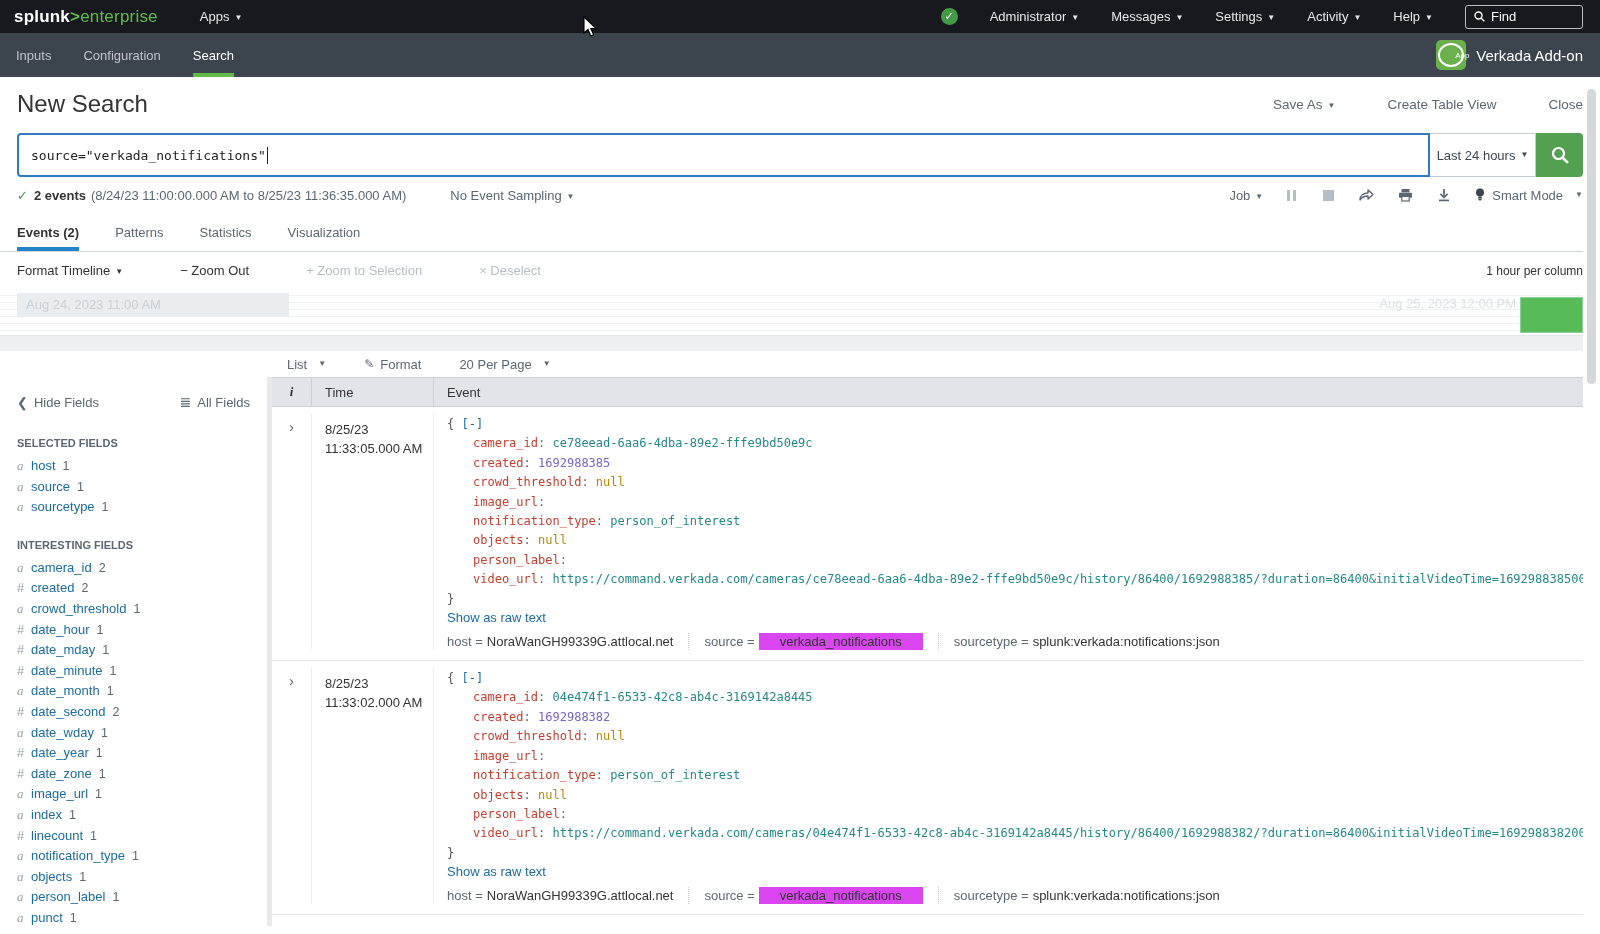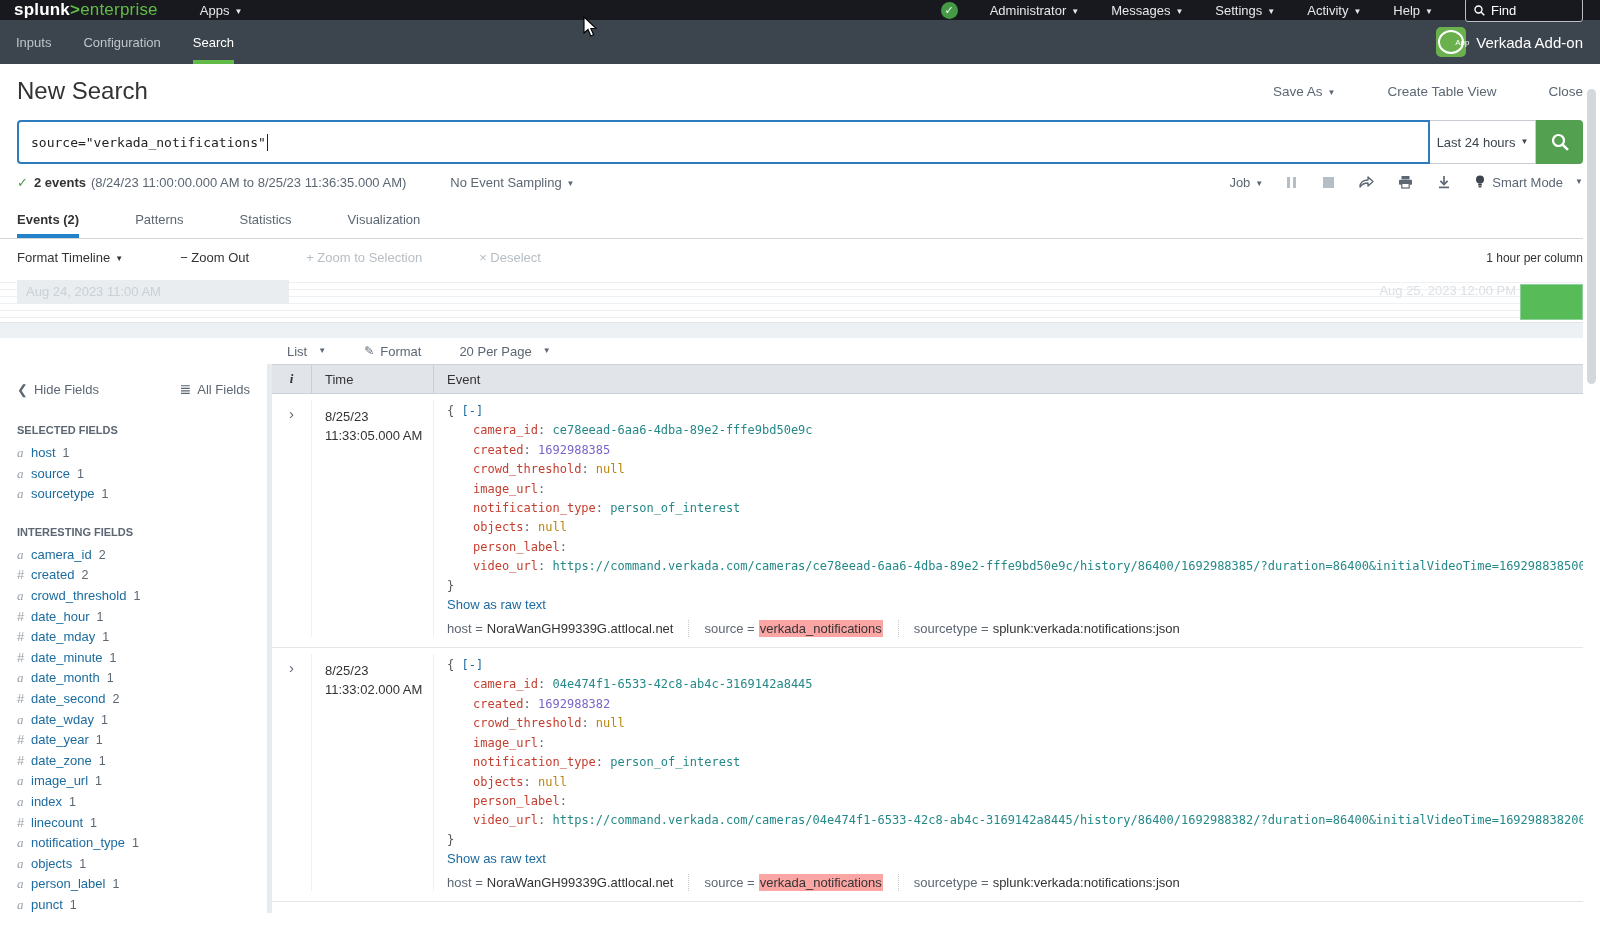--- a/index.html
+++ b/index.html
@@ -4,21 +4,21 @@
 <style>
   * { box-sizing: border-box; }
   html,body { margin:0; padding:0; }
   body {
     width:1600px; height:934px; overflow:hidden; position:relative;
     font-family:"Liberation Sans", sans-serif; font-size:13px; color:#333; background:#fff;
   }
   .caret { font-size:8px; margin-left:5px; position:relative; top:-1px; }
 
   
-  .topbar { height:20px; background:#17191e; display:flex; align-items:center; justify-content:space-between; color:#e6e8ea; }
+  .topbar { height:33px; background:#17191e; display:flex; align-items:center; justify-content:space-between; color:#e6e8ea; }
   .topbar-left { display:flex; align-items:center; }
   .logo { margin-left:14px; font-size:17px; letter-spacing:.2px; }
   .logo .l-splunk { color:#fff; font-weight:bold; }
   .logo .l-gt { color:#62bb46; font-weight:bold; }
   .logo .l-ent { color:#62bb46; font-weight:normal; }
   .top-menu { margin-left:42px; cursor:default; }
   .topbar-right { display:flex; align-items:center; gap:32px; margin-right:17px; }
   .check-circle { width:17px; height:17px; border-radius:50%; background:#459b45; color:#fff; font-size:11px; line-height:17px; text-align:center; }
   .find-box { display:flex; align-items:center; gap:6px; border:1px solid #b9bec4; border-radius:3px; background:#17191e; width:118px; height:24px; padding:0 8px; color:#fff; }
   .find-box svg { flex:0 0 auto; }
@@ -51,21 +51,21 @@
   .status-check { color:#459b45; font-size:13px; margin-right:6px; }
   .events-count { font-weight:bold; color:#333; margin-right:5px; }
   .sampling { margin-left:44px; }
   .status-right { display:flex; align-items:center; gap:24px; }
   .icon-btn { display:flex; align-items:center; }
   .pause-icon span { display:inline-block; width:3px; height:11px; background:#b6bec5; margin-right:3px; }
   .stop-icon { width:11px; height:11px; background:#b6bec5; }
   .bulb-wrap { display:flex; align-items:center; gap:7px; }
 
   
-  .result-tabs { display:flex; height:39px; padding:0 17px; border-bottom:1px solid #d0d5da;gap:20px; }
+  .result-tabs { display:flex; height:39px; padding:0 17px; border-bottom:1px solid #d0d5da; }
   .rtab { margin-right:36px; display:flex; align-items:center; color:#5c6773; border-bottom:4px solid transparent; padding-top:4px; }
   .rtab.active { color:#333; font-weight:bold; border-bottom-color:#2283c9; }
 
   
   .timeline-controls { height:37px; display:flex; align-items:center; padding:0 17px; color:#333;gap:23px; }
   .tl-ctrl { margin-right:34px; }
   .tl-ctrl.disabled { color:#b6bec5; }
   .tl-scale { margin-left:auto; font-size:12px; }
   .timeline-chart { height:46px; position:relative; background:repeating-linear-gradient(to bottom,#fff 0 6px,#eef1f3 6px 7px); }
   .tl-start-label { position:absolute; left:17px; top:4px; width:272px; height:24px; background:#e9edf0; color:#c9d0d6; font-size:13px; padding:4px 9px; white-space:nowrap; overflow:hidden; }
@@ -109,21 +109,21 @@
   .jkey { color:#c43e2f; }
   .jcolon { color:#5c6773; }
   .v-string { color:#258888; }
   .v-number { color:#7a63c9; }
   .v-null { color:#b8860b; }
   .jcollapse { color:#1c6b9e; cursor:pointer; }
   .rawlink { display:inline-block; margin-top:1px; color:#1c6b9e; cursor:pointer; }
   .evt-fields { margin-top:8px; display:flex; align-items:center; color:#5c6773; white-space:nowrap; }
   .fsep { border-left:1px dotted #c3c9cf; height:17px; margin:0 15px; }
   .fval { color:#333; margin-left:4px; }
-  .fval.hl { background:#fca5a5; padding:1px 1px; }
+  .fval.hl { background:#d946ef; padding:1px 21px; }
 
   
   .page-gutter { position:absolute; right:0; top:77px; bottom:0; width:17px; background:#fff; }
   .page-thumb { position:absolute; right:4px; top:12px; width:9px; height:295px; border-radius:5px; background:#d4d8db; }
 
   .mouse-cursor { position:absolute; left:583px; top:16px; z-index:50; pointer-events:none; }
 </style>
 </head>
 <body>
 

